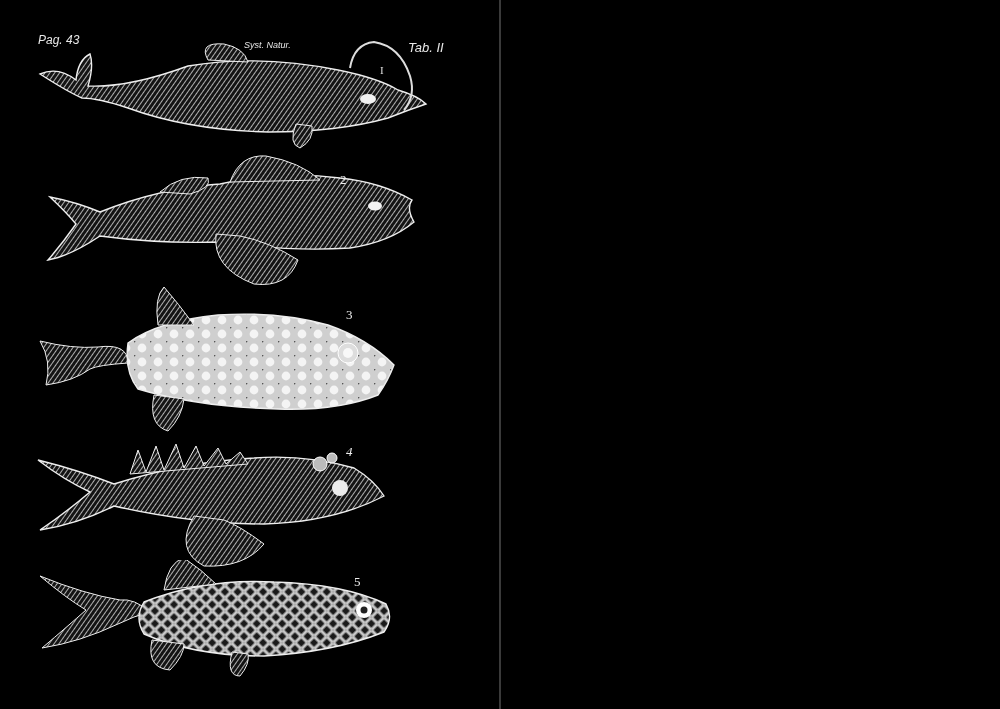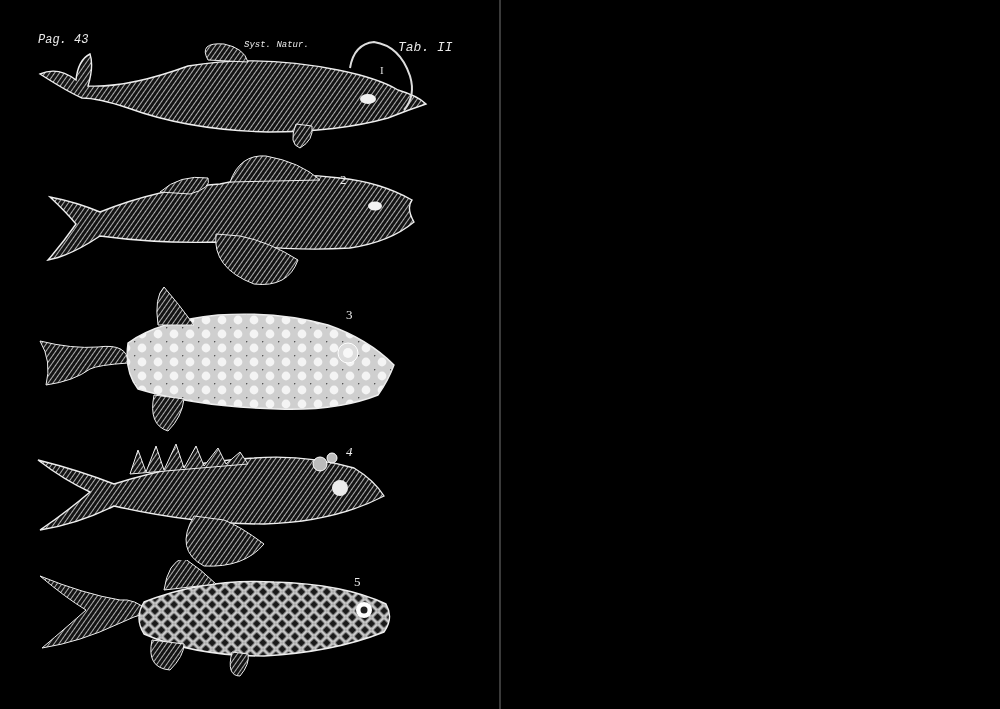--- a/index.html
+++ b/index.html
@@ -1,24 +1,24 @@
 <!DOCTYPE html>
 <html><head>
   <meta charset="utf-8">
   <style>
     html, body { margin: 0; padding: 0; background: #000; }
     body { width: 1000px; height: 709px; position: relative; overflow: hidden; font-family: "DejaVu Serif", "Liberation Serif", serif; }
     .spread { position: absolute; inset: 0; display: flex; }
     .page-left { width: 499px; height: 709px; background: #000; position: relative; }
     .divider { width: 2px; height: 709px; background: #3a3a3a; }
     .page-right { flex: 1; height: 709px; background: #000; position: relative; }
-    .plate-label { position: absolute; color: #e8e8e8; font-family: Liberation Mono, monospace; font-style: italic; }
+    .plate-label { position: absolute; color: #e8e8e8; font-family: Liberation Sans, sans-serif; font-style: italic; }
     .plate-pag { left: 38px; top: 33px; font-size: 12px; }
     .plate-syst { left: 244px; top: 40px; font-size: 9px; }
-    .plate-tab { left: 398px; top: 40px; font-size: 13px; }
+    .plate-tab { left: 408px; top: 40px; font-size: 13px; }
     .fish { position: absolute; }
   </style>
 </head>
 <body>
 
 <div class="spread">
 
   <div class="page-left">
     <span class="plate-label plate-pag">Pag. 43</span>
     <span class="plate-label plate-syst">Syst. Natur.</span>

